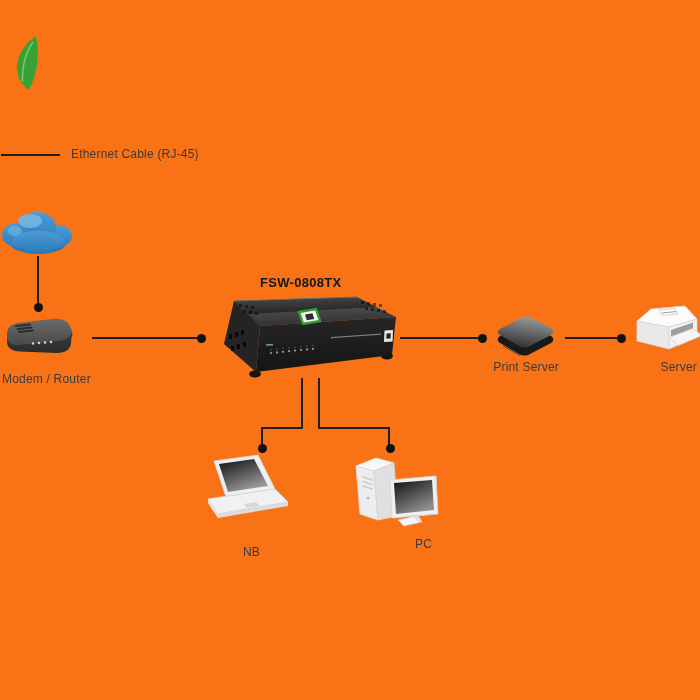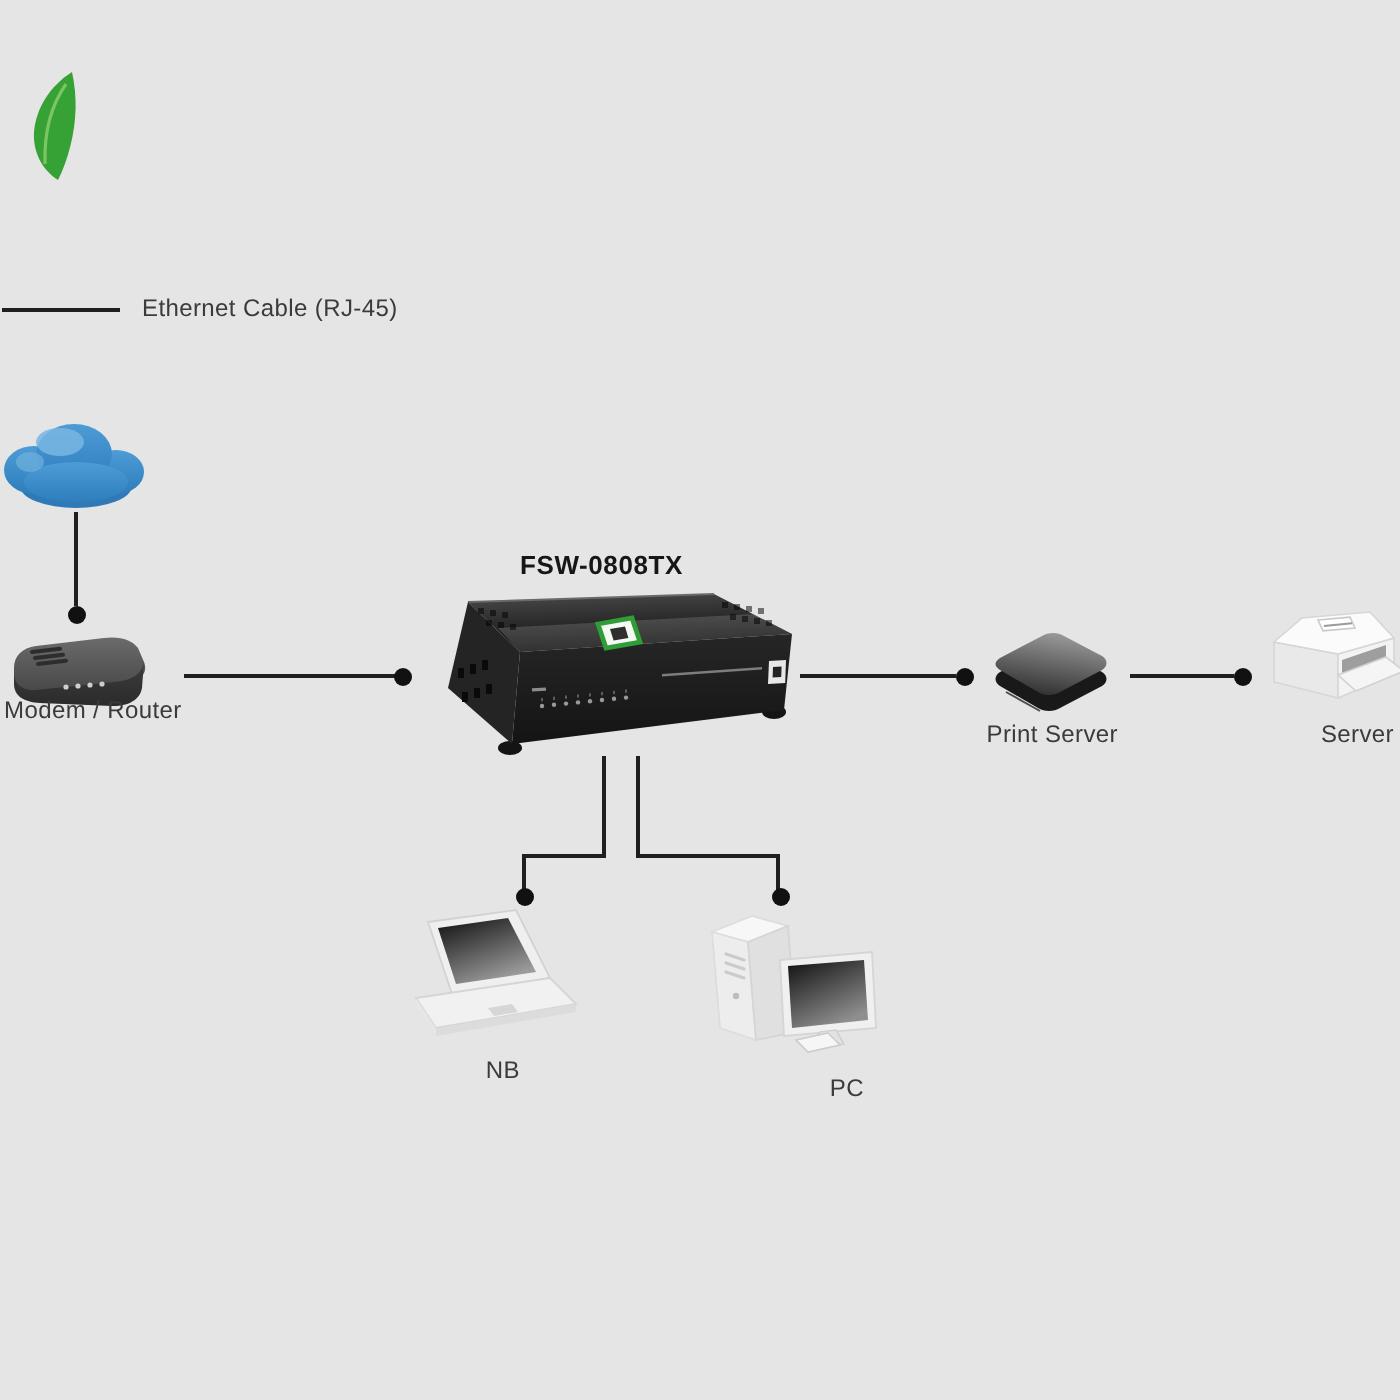--- a/index.html
+++ b/index.html
@@ -1,16 +1,16 @@
 <!DOCTYPE html>
 <html><head>
 <meta charset="utf-8">
 <style>
   html,body{margin:0;padding:0;background:#ffffff;}
-  #canvas{position:relative;width:700px;height:700px;background:#e5e5e5;overflow:hidden;
+  #canvas{position:relative;width:700px;height:700px;background:#f97316;overflow:hidden;
           font-family:"Liberation Sans",sans-serif;}
   .line{position:absolute;background:#1f1f1f;}
   .dot{position:absolute;width:9px;height:9px;border-radius:50%;background:#111;}
   .lbl{position:absolute;font-size:12px;color:#3b3b3b;letter-spacing:.2px;}
   .lbl.center{text-align:right;}
   .model{position:absolute;font-size:13px;font-weight:bold;color:#161616;letter-spacing:.3px;}
   svg{position:absolute;display:block;}
 </style>
 </head>
 <body>
@@ -56,21 +56,21 @@
       </linearGradient>
     </defs>
     <path d="M7 30 L7 24 C7 18 11 14 18 13 L52 9 C60 8 66 10 69 14 L72 21 C74 26 71 30 64 31.5 L20 36 C12 37 7 35 7 30 Z" fill="url(#mdT)"></path>
     <path d="M7 26 L7 32 C7 38 12 41 20 41.5 L56 43 C64 43.2 70 40 71 34 L72 21 C71 27 66 30 59 30.8 L18 35 C11 35.6 7 32 7 26 Z" fill="url(#mdF)"></path>
     <path d="M16 16 L30 14.4 M17.5 19 L31.5 17.4 M19 22 L33 20.4" stroke="#2d2d2d" stroke-width="2" stroke-linecap="round"></path>
     <circle cx="33" cy="33.5" r="1.3" fill="#cfcfcf"></circle>
       <circle cx="39" cy="33" r="1.3" fill="#cfcfcf"></circle>
     <circle cx="45" cy="32.5" r="1.3" fill="#cfcfcf"></circle>
       <circle cx="51" cy="32" r="1.3" fill="#cfcfcf"></circle>
   </svg>
-  <div class="lbl" style="left:2px;top:348px">Modem / Router</div>
+  <div class="lbl" style="left:2px;top:372px">Modem / Router</div>
 
   <div class="line" style="left:92px;top:337px;width:106px;height:2px"></div>
   <div class="dot" style="left:196.5px;top:333.5px"></div>
 
   <div class="model" style="left:260px;top:275px">FSW-0808TX</div>
 
   <svg style="left:215px;top:292px" width="185" height="92" viewBox="0 0 185 92">
     <defs>
       <linearGradient id="swT" x1="0" y1="0" x2="0.2" y2="1">
         <stop offset="0" stop-color="#4a4a4a"></stop>
@@ -189,21 +189,21 @@
           <stop offset="1" stop-color="#9c9c9c"></stop>
       </linearGradient>
     </defs>
     <polygon points="16,9 60,3 77,37 28,45" fill="#efefef" stroke="#d2d2d2" stroke-width="0.9"></polygon>
     <polygon points="21,12 56,7 70,34 30,40" fill="url(#nbS)"></polygon>
     <polygon points="10,47 77,37 90,50 20,62" fill="#f1f1f1" stroke="#d5d5d5" stroke-width="0.9"></polygon>
     <polygon points="20,62 90,50 90,54 20,66" fill="#dcdcdc"></polygon>
     <polygon points="10,47 20,62 20,66 10,51" fill="#e6e6e6"></polygon>
     <polygon points="46,52 58,50 61,54 49,56" fill="#d6d6d6"></polygon>
   </svg>
-  <div class="lbl center" style="left:220px;top:528px;width:40px">NB</div>
+  <div class="lbl center" style="left:220px;top:545px;width:40px">NB</div>
 
   <svg style="left:348px;top:450px" width="95" height="82" viewBox="0 0 95 82">
     <defs>
       <linearGradient id="pcS" x1="0" y1="0" x2="0.55" y2="1">
         <stop offset="0" stop-color="#0f0f0f"></stop>
           <stop offset="1" stop-color="#8f8f8f"></stop>
       </linearGradient>
     </defs>
     <polygon points="8,16 28,8 46,13 26,21" fill="#f7f7f7" stroke="#dddddd" stroke-width="0.9"></polygon>
     <polygon points="8,16 26,21 30,70 12,64" fill="#ededed" stroke="#dddddd" stroke-width="0.9"></polygon>

